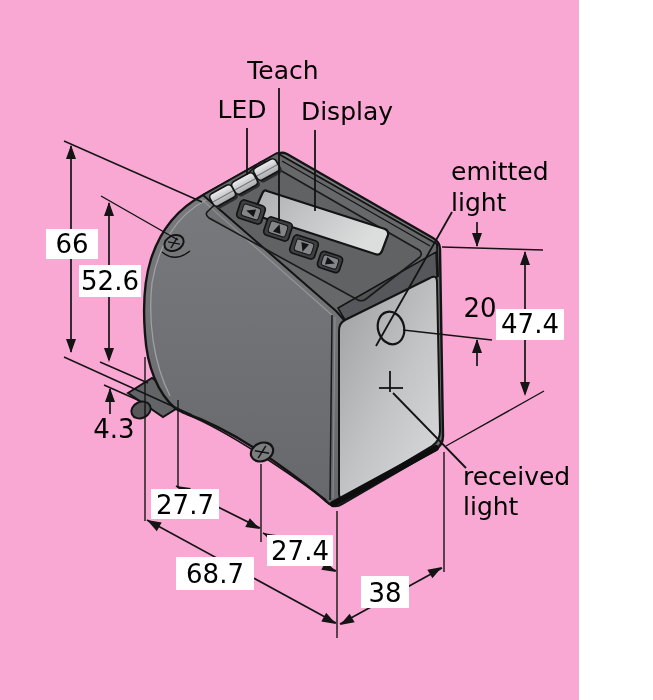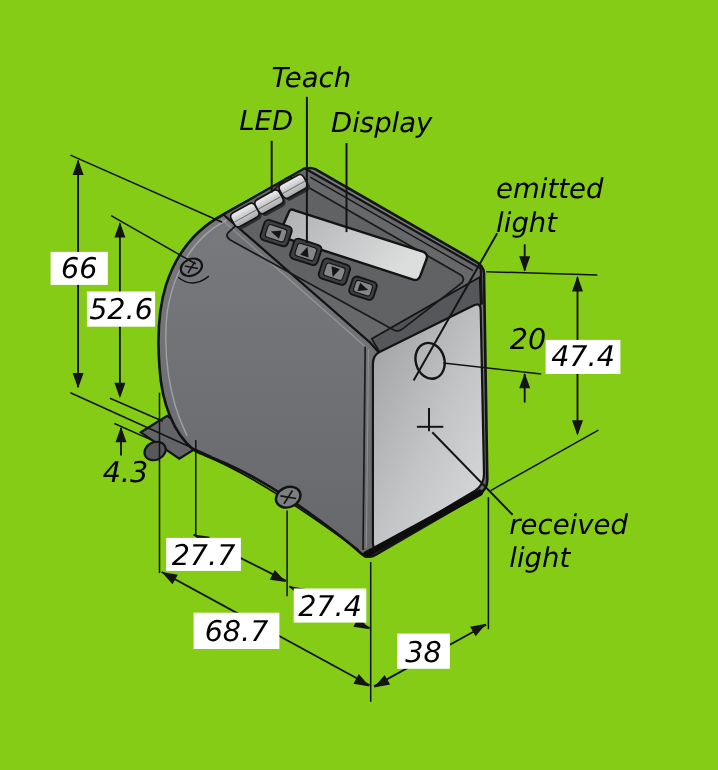--- a/index.html
+++ b/index.html
@@ -1,16 +1,16 @@
 <!DOCTYPE html>
 <html><head>
 <meta charset="utf-8">
 <style>
   html,body{margin:0;padding:0;background:#fff;}
-  .stage{position:relative;width:653px;height:700px;background:#84cc16;overflow:hidden;font-style:italic;}
+  .stage{position:relative;width:579px;height:700px;background:#f9a8d4;overflow:hidden;}
   svg{display:block;}
   .ext{stroke:#141414;stroke-width:1.4;fill:none;}
   .dim{stroke:#141414;stroke-width:1.7;fill:none;}
   .leader{stroke:#141414;stroke-width:1.8;fill:none;}
   .edge{stroke:#141414;fill:none;}
   .arrow{fill:#141414;}
   .mask{fill:#ffffff;}
   .t{font-family:"DejaVu Sans","Liberation Sans",sans-serif;fill:#000;}
   .t-dim{font-size:26px;}
   .t-lbl{font-size:25px;}

